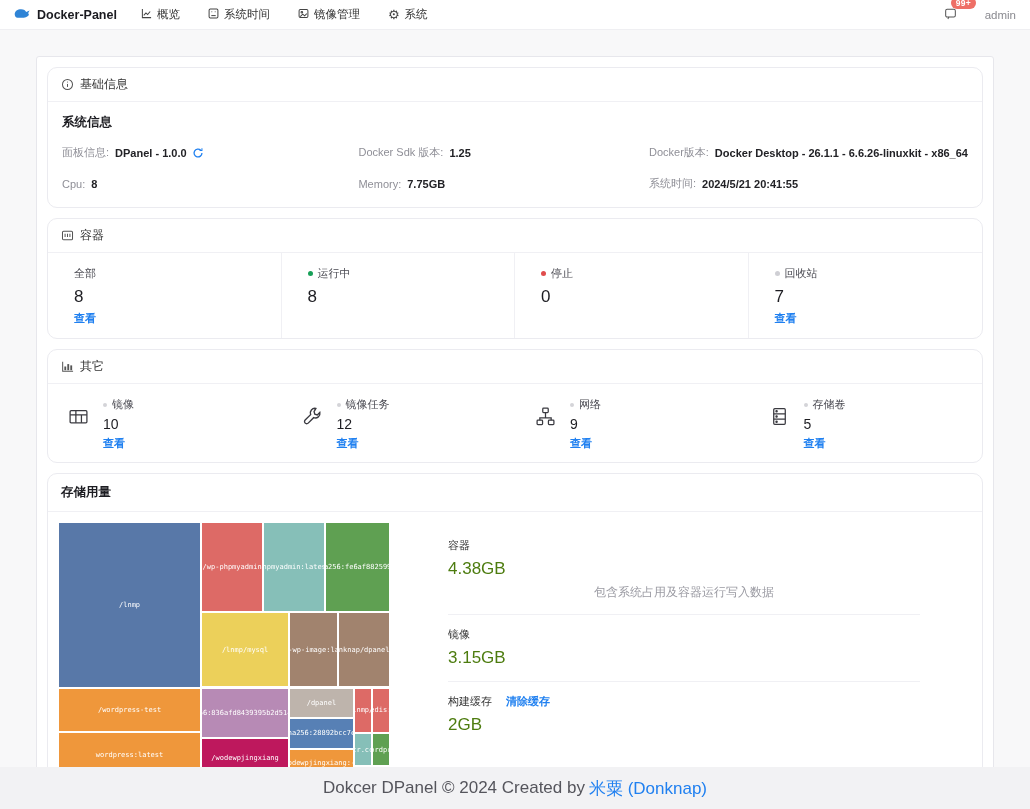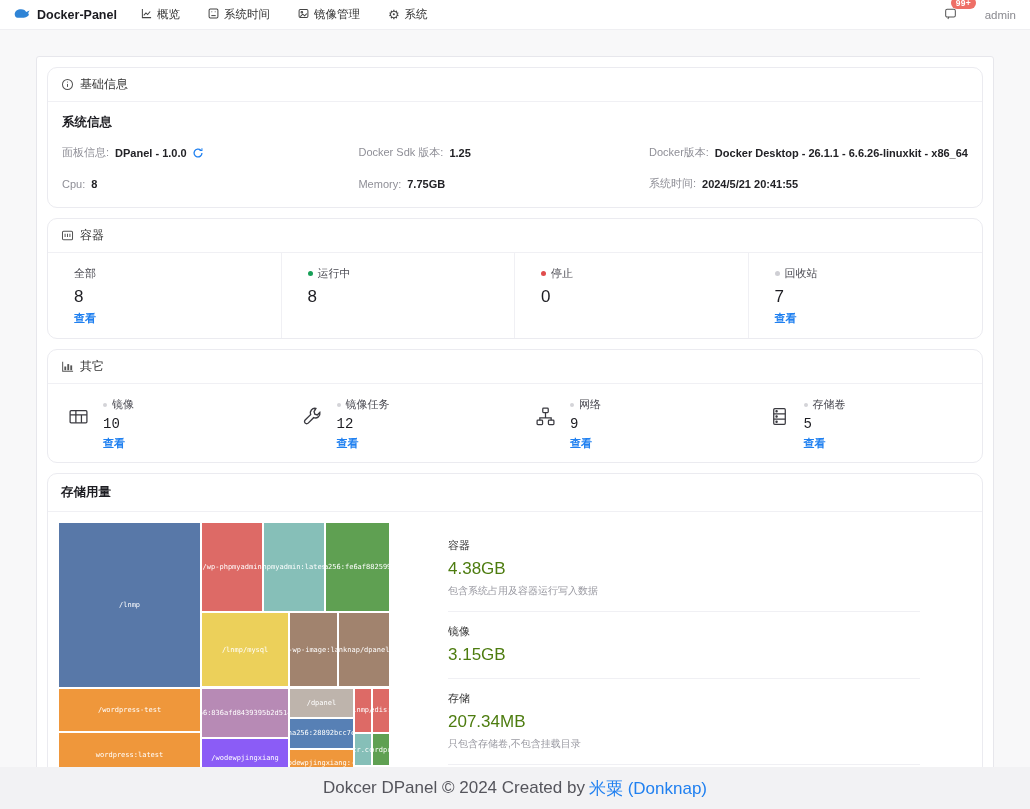--- a/index.html
+++ b/index.html
@@ -56,40 +56,40 @@
   .stat-label { font-size:11px; color:#4a4a52; display:flex; align-items:center; gap:5px; }
   .dot { width:5px; height:5px; border-radius:50%; display:inline-block; flex:none; }
   .stat-num { font-size:17px; color:#1d1d22; margin-top:6px; }
   .view-link { font-size:11px; color:#2080f0; font-weight:bold; margin-top:4px; display:inline-block; cursor:pointer; }
 
   
   .other-grid { display:grid; grid-template-columns:repeat(4,1fr); }
   .other-cell { padding:13px 20px 11px; display:flex; gap:14px; }
   .other-icon { flex:none; margin-top:9px; }
   .mini-dot { width:4px; height:4px; border-radius:50%; display:inline-block; flex:none; }
-  .other-num { font-size:14px; color:#1d1d22; margin-top:4px;font-family:Liberation Mono, monospace; }
+  .other-num { font-size:14px; color:#1d1d22; margin-top:4px; }
 
   
   .storage-header { padding:10px 13px; font-size:12.5px; font-weight:bold; color:#1d1d22; border-bottom:1px solid #f0f0f4; }
   .storage-body { display:flex; padding:10px 10px 14px; }
   .treemap { position:relative; width:332px; height:256px; flex:none; background:#fff; }
   .tm-block {
     position:absolute; border:1px solid #fff; color:#fff;
     font-family:"DejaVu Sans Mono","Liberation Mono",monospace; font-size:7px;
     display:flex; align-items:center; justify-content:center;
     overflow:hidden; white-space:nowrap; cursor:pointer;
   }
   .storage-list { flex:1; margin:4px 52px 0 58px; }
   .storage-item { padding:12px 0 13px; border-bottom:1px solid #f0f0f4; }
   .storage-item:last-child { border-bottom:none; }
   .si-labelrow { display:flex; align-items:center; }
   .si-label { font-size:11px; color:#333; }
   .si-action { font-size:11px; color:#2080f0; font-weight:bold; margin-left:14px; cursor:pointer; }
   .si-value { font-size:17px; color:#4d7c0f; margin-top:6px; }
-  .si-desc { font-size:10px; color:#9a9aa2; margin-top:5px; }
+  .si-desc { font-size:12px; color:#9a9aa2; margin-top:5px;text-align:center; }
   .si-desc:empty { display:none; }
 
   
   .footer {
     position:absolute; bottom:0; left:0; width:100%; height:42px; background:#f2f2f4;
     display:flex; align-items:center; justify-content:center; font-size:17px; color:#55555c;
   }
   .footer a { color:#2080f0; text-decoration:none; margin-left:4px; cursor:pointer; }
 </style>
 </head>
@@ -327,21 +327,21 @@
           <div class="tm-block" title="/lnmp" style="left: 0%; top: 0%; width: 43.1%; height: 64.8%; background: rgb(88, 120, 168);">/lnmp</div>
           <div class="tm-block" title="/wp-phpmyadmin" style="left: 43.1%; top: 0%; width: 18.7%; height: 35.2%; background: rgb(221, 106, 102);">/wp-phpmyadmin</div>
           <div class="tm-block" title="phpmyadmin:latest" style="left: 61.8%; top: 0%; width: 18.7%; height: 35.2%; background: rgb(134, 191, 184);">phpmyadmin:latest</div>
           <div class="tm-block" title="sha256:fe6af88259961" style="left: 80.5%; top: 0%; width: 19.5%; height: 35.2%; background: rgb(95, 160, 82);">sha256:fe6af88259961</div>
           <div class="tm-block" title="/lnmp/mysql" style="left: 43.1%; top: 35.2%; width: 26.5%; height: 29.3%; background: rgb(236, 208, 90);">/lnmp/mysql</div>
           <div class="tm-block" title="my-wp-image:late" style="left: 69.6%; top: 35.2%; width: 14.8%; height: 29.3%; background: rgb(161, 131, 110);">my-wp-image:late</div>
           <div class="tm-block" title="donknap/dpanel:p" style="left: 84.4%; top: 35.2%; width: 15.6%; height: 29.3%; background: rgb(161, 131, 110);">donknap/dpanel:p</div>
           <div class="tm-block" title="/wordpress-test" style="left: 0%; top: 64.8%; width: 43.1%; height: 17.4%; background: rgb(239, 151, 59);">/wordpress-test</div>
           <div class="tm-block" title="wordpress:latest" style="left: 0%; top: 82.2%; width: 43.1%; height: 17.8%; background: rgb(239, 151, 59);">wordpress:latest</div>
           <div class="tm-block" title="sha256:836afd8439395b2d5148dae" style="left: 43.1%; top: 64.8%; width: 26.5%; height: 19.5%; background: rgb(183, 138, 181);">sha256:836afd8439395b2d5148dae</div>
-          <div class="tm-block" title="/wodewpjingxiang" style="left: 43.1%; top: 84.3%; width: 26.5%; height: 15.7%; background: #8b5cf6;">/wodewpjingxiang</div>
+          <div class="tm-block" title="/wodewpjingxiang" style="left: 43.1%; top: 84.3%; width: 26.5%; height: 15.7%; background: #be185d;">/wodewpjingxiang</div>
           <div class="tm-block" title="/dpanel" style="left: 69.6%; top: 64.8%; width: 19.5%; height: 11.7%; background: rgb(190, 180, 172);">/dpanel</div>
           <div class="tm-block" title="sha256:28892bcc7e4" style="left: 69.6%; top: 76.5%; width: 19.5%; height: 12.1%; background: rgb(87, 128, 181);">sha256:28892bcc7e4</div>
           <div class="tm-block" title="wodewpjingxiang:-e" style="left: 69.6%; top: 88.6%; width: 19.5%; height: 11.4%; background: rgb(239, 151, 59);">wodewpjingxiang:-e</div>
           <div class="tm-block" title="/lnmp/r" style="left: 89.1%; top: 64.8%; width: 5.4%; height: 17.6%; background: rgb(221, 106, 102);">/lnmp/r</div>
           <div class="tm-block" title="redis:l" style="left: 94.5%; top: 64.8%; width: 5.5%; height: 17.6%; background: rgb(221, 106, 102);">redis:l</div>
           <div class="tm-block" title="ccr.ccs" style="left: 89.1%; top: 82.4%; width: 5.4%; height: 13%; background: rgb(134, 191, 184);">ccr.ccs</div>
           <div class="tm-block" title="wordpre" style="left: 94.5%; top: 82.4%; width: 5.5%; height: 13%; background: rgb(95, 160, 82);">wordpre</div>
           <div class="tm-block" title="/dpanel" style="left: 89.1%; top: 95.4%; width: 5.4%; height: 4.6%; background: rgb(239, 151, 59);">/dpanel</div>
           <div class="tm-block" title="dpanel.s" style="left: 94.5%; top: 95.4%; width: 5.5%; height: 4.6%; background: rgb(95, 160, 82);">dpanel.s</div>
         </div>
@@ -354,27 +354,20 @@
           <div class="si-desc">包含系统占用及容器运行写入数据</div>
         </div>
         <div class="storage-item">
           <div class="si-labelrow">
               <span class="si-label">镜像</span>
             </div>
           <div class="si-value">3.15GB</div>
         </div>
         <div class="storage-item">
           <div class="si-labelrow">
-              <span class="si-label">存储</span>
-            </div>
-          <div class="si-value">207.34MB</div>
-          <div class="si-desc">只包含存储卷,不包含挂载目录</div>
-        </div>
-        <div class="storage-item">
-          <div class="si-labelrow">
             <span class="si-label">构建缓存</span>
             <span class="si-action">清除缓存</span>
           </div>
           <div class="si-value">2GB</div>
         </div>
       </div>
     </div>
   </div>
 
 </div>

